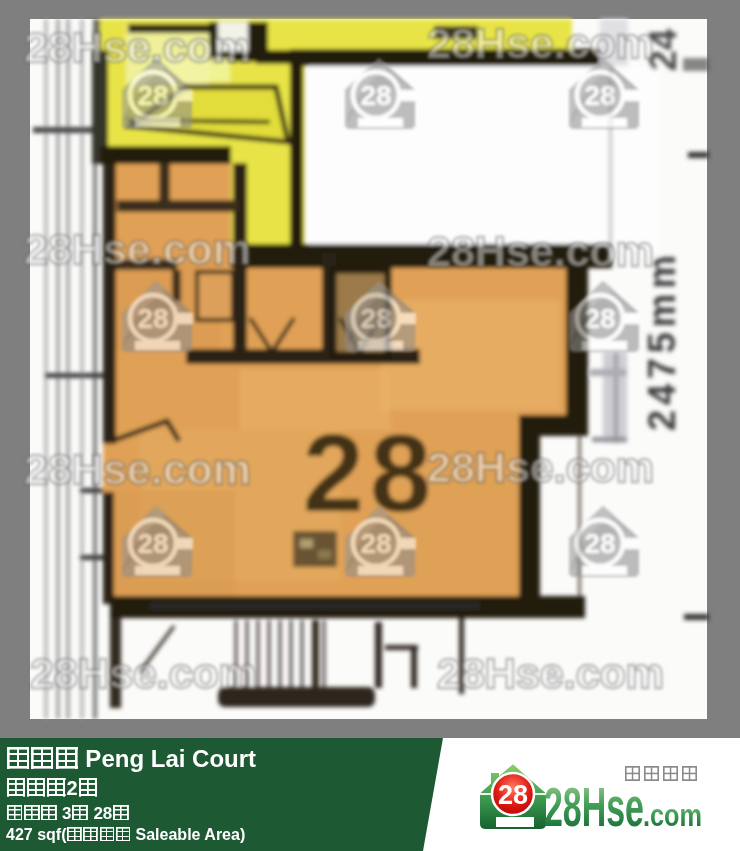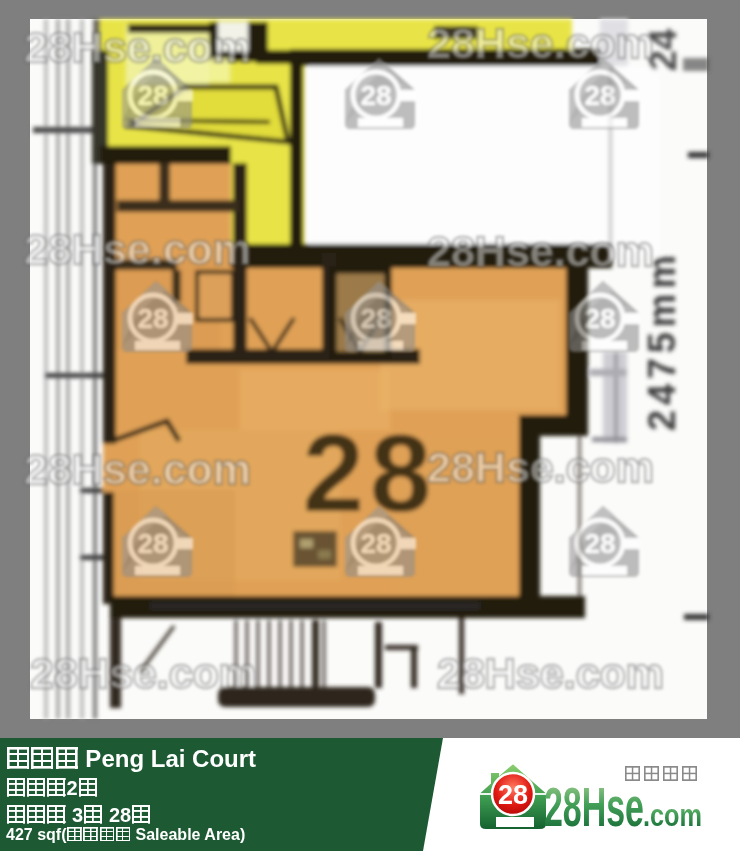--- a/index.html
+++ b/index.html
@@ -239,21 +239,21 @@
 </div>
 
 <div style="position:absolute;left:0;top:738px;width:740px;height:113px;background:#1d5a33;">
 
 <div style="position:absolute;left:0;top:0;width:740px;height:113px;background:#fff;clip-path:polygon(443px 0, 740px 0, 740px 113px, 423px 113px);"></div>
 
 <div class="bartxt" style="top:7px;font-size:24px;font-weight:bold;"><span class="cj"></span><span class="cj"></span><span class="cj"></span> Peng Lai Court</div>
 
 <div class="bartxt" style="top:39px;font-size:20px;font-weight:bold;"><span class="cj"></span><span class="cj"></span><span class="cj"></span>2<span class="cj"></span></div>
 
-<div class="bartxt" style="top:66px;font-size:20px;font-weight:bold;"><span class="cj"></span><span class="cj"></span><span class="cj"></span> 3<span class="cj"></span> 28<span class="cj"></span></div>
+<div class="bartxt" style="top:66px;font-size:17px;font-weight:bold;"><span class="cj"></span><span class="cj"></span><span class="cj"></span> 3<span class="cj"></span> 28<span class="cj"></span></div>
 
 <div class="bartxt" style="top:88px;font-size:16px;font-weight:bold;">427 sqf(<span class="cj"></span><span class="cj"></span><span class="cj"></span><span class="cj"></span> Saleable Area)</div>
 
 <svg style="position:absolute;left:460px;top:14px;" width="250" height="95" viewBox="0 0 250 95" xmlns="http://www.w3.org/2000/svg">
 <defs>
 <linearGradient id="hg" x1="0" y1="0" x2="0" y2="1">
 <stop offset="0" stop-color="#8fd06e"></stop>
             <stop offset="0.5" stop-color="#3f9e52"></stop>
             <stop offset="1" stop-color="#13602e"></stop>
 </linearGradient>

